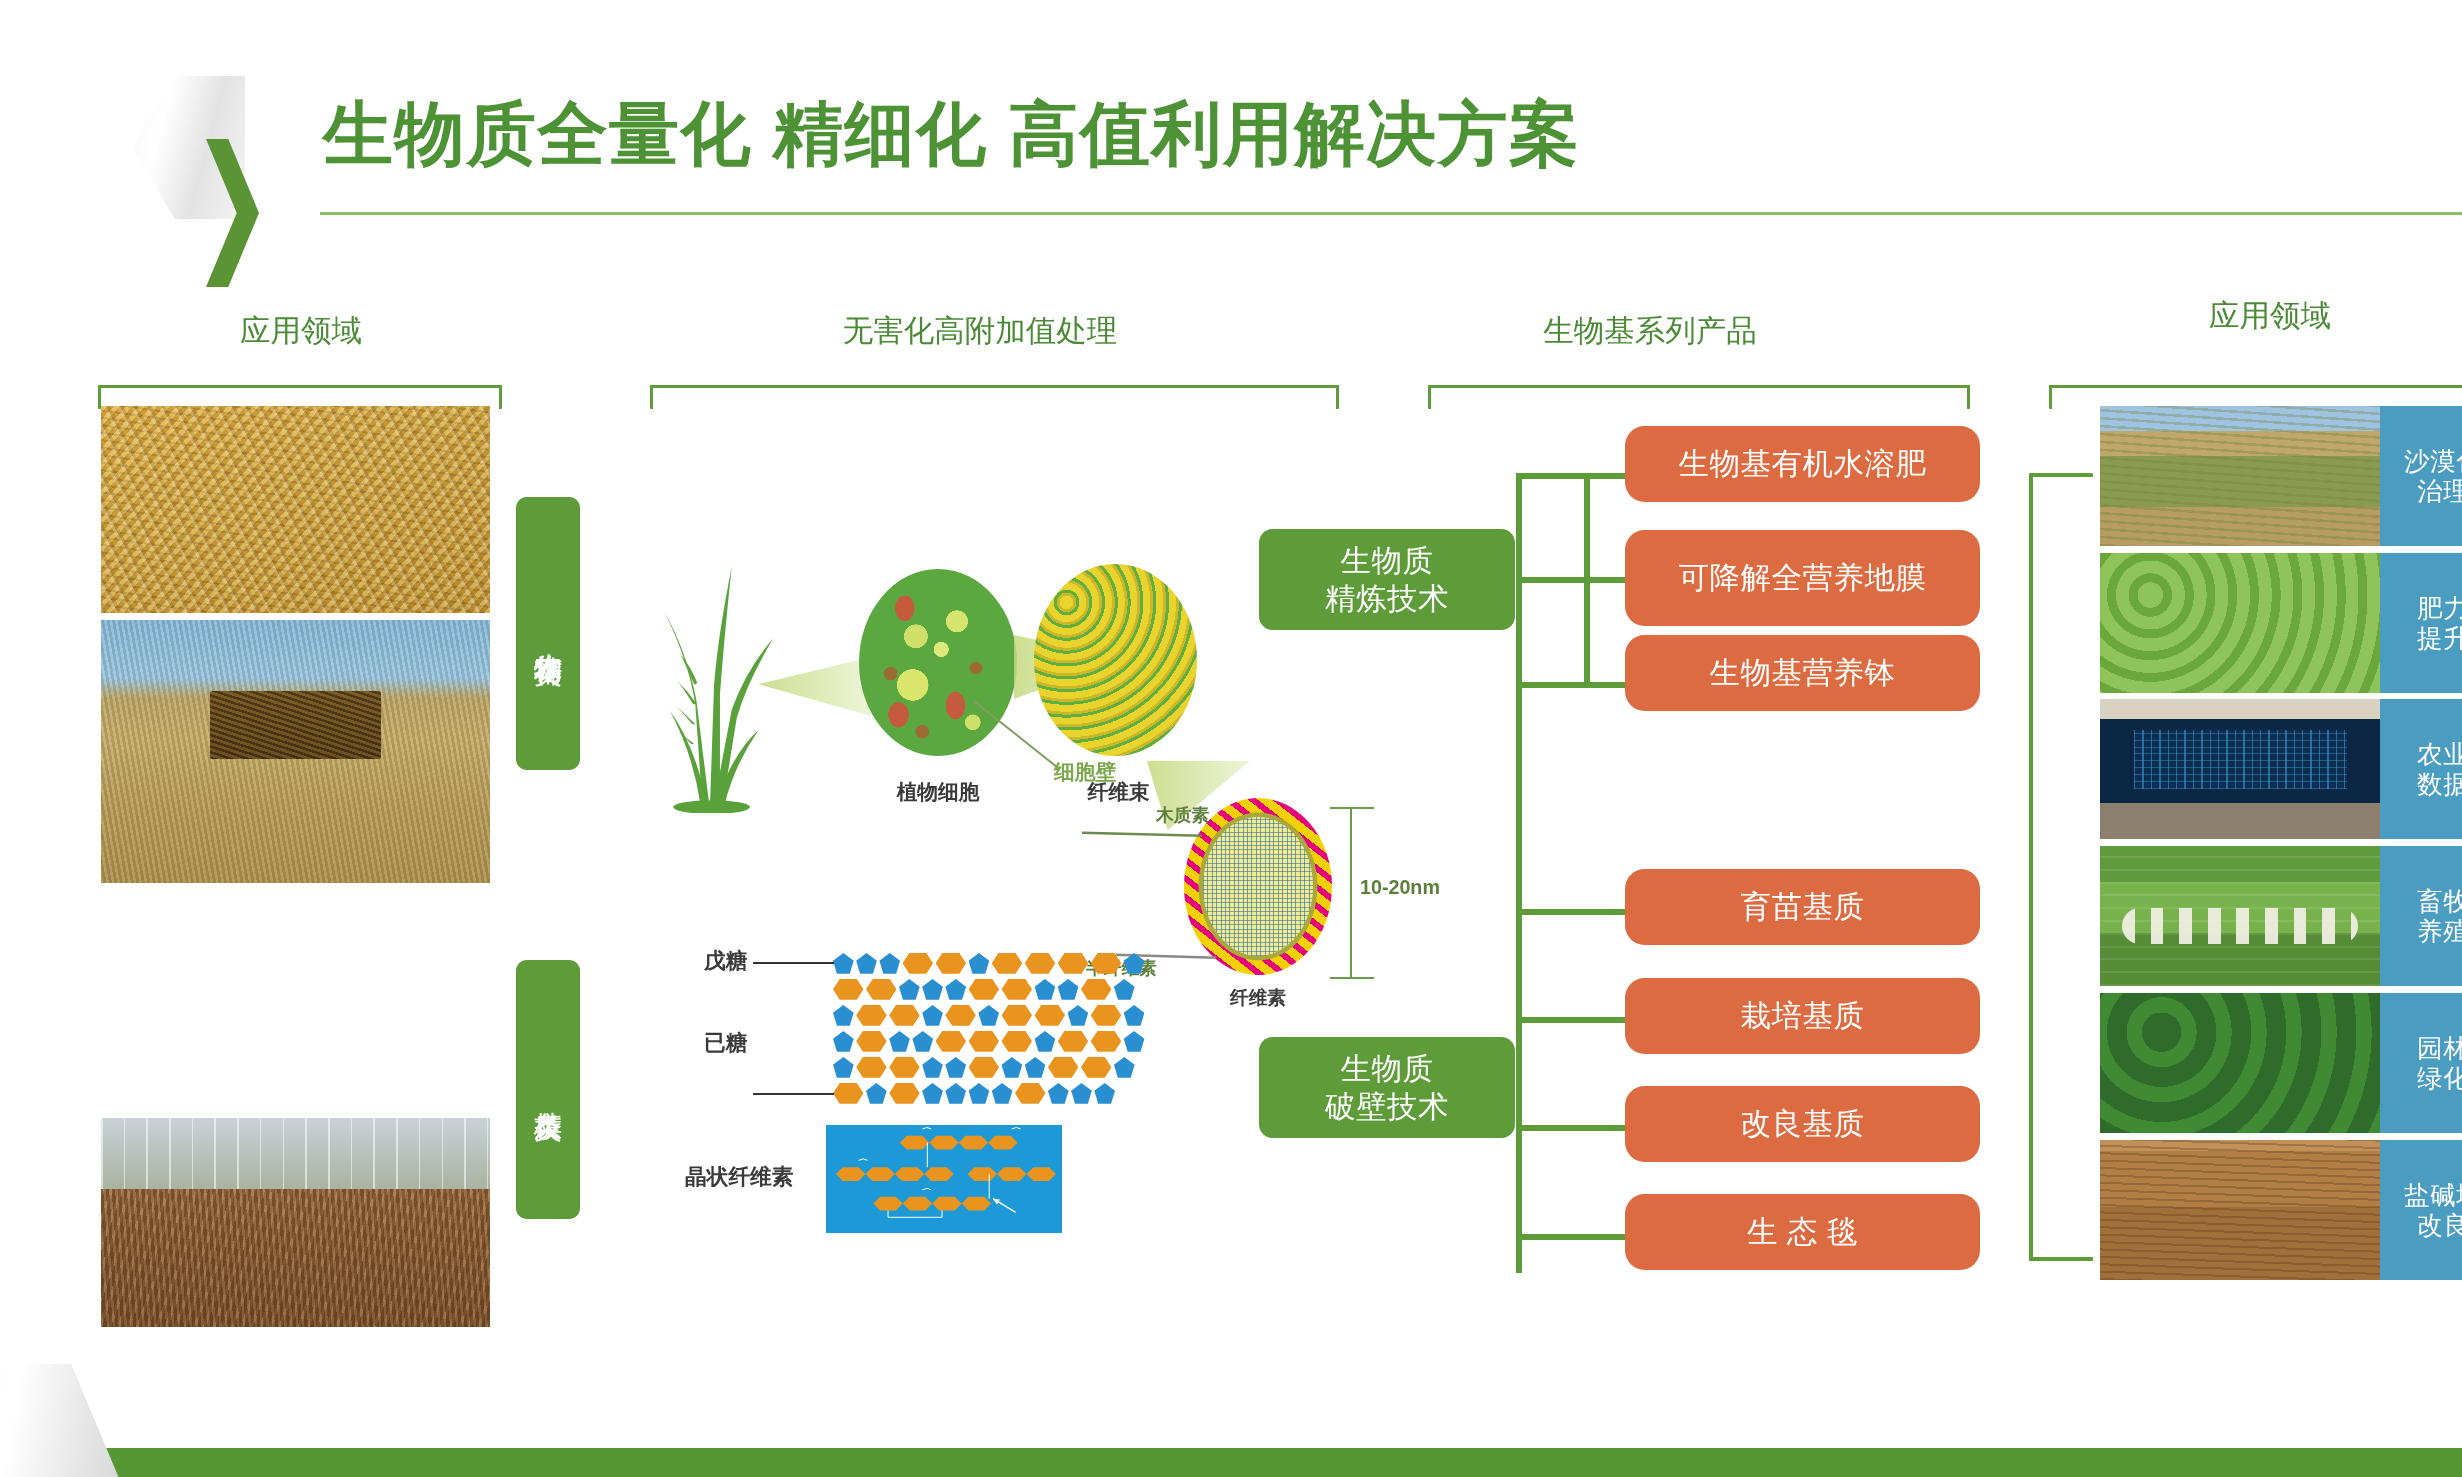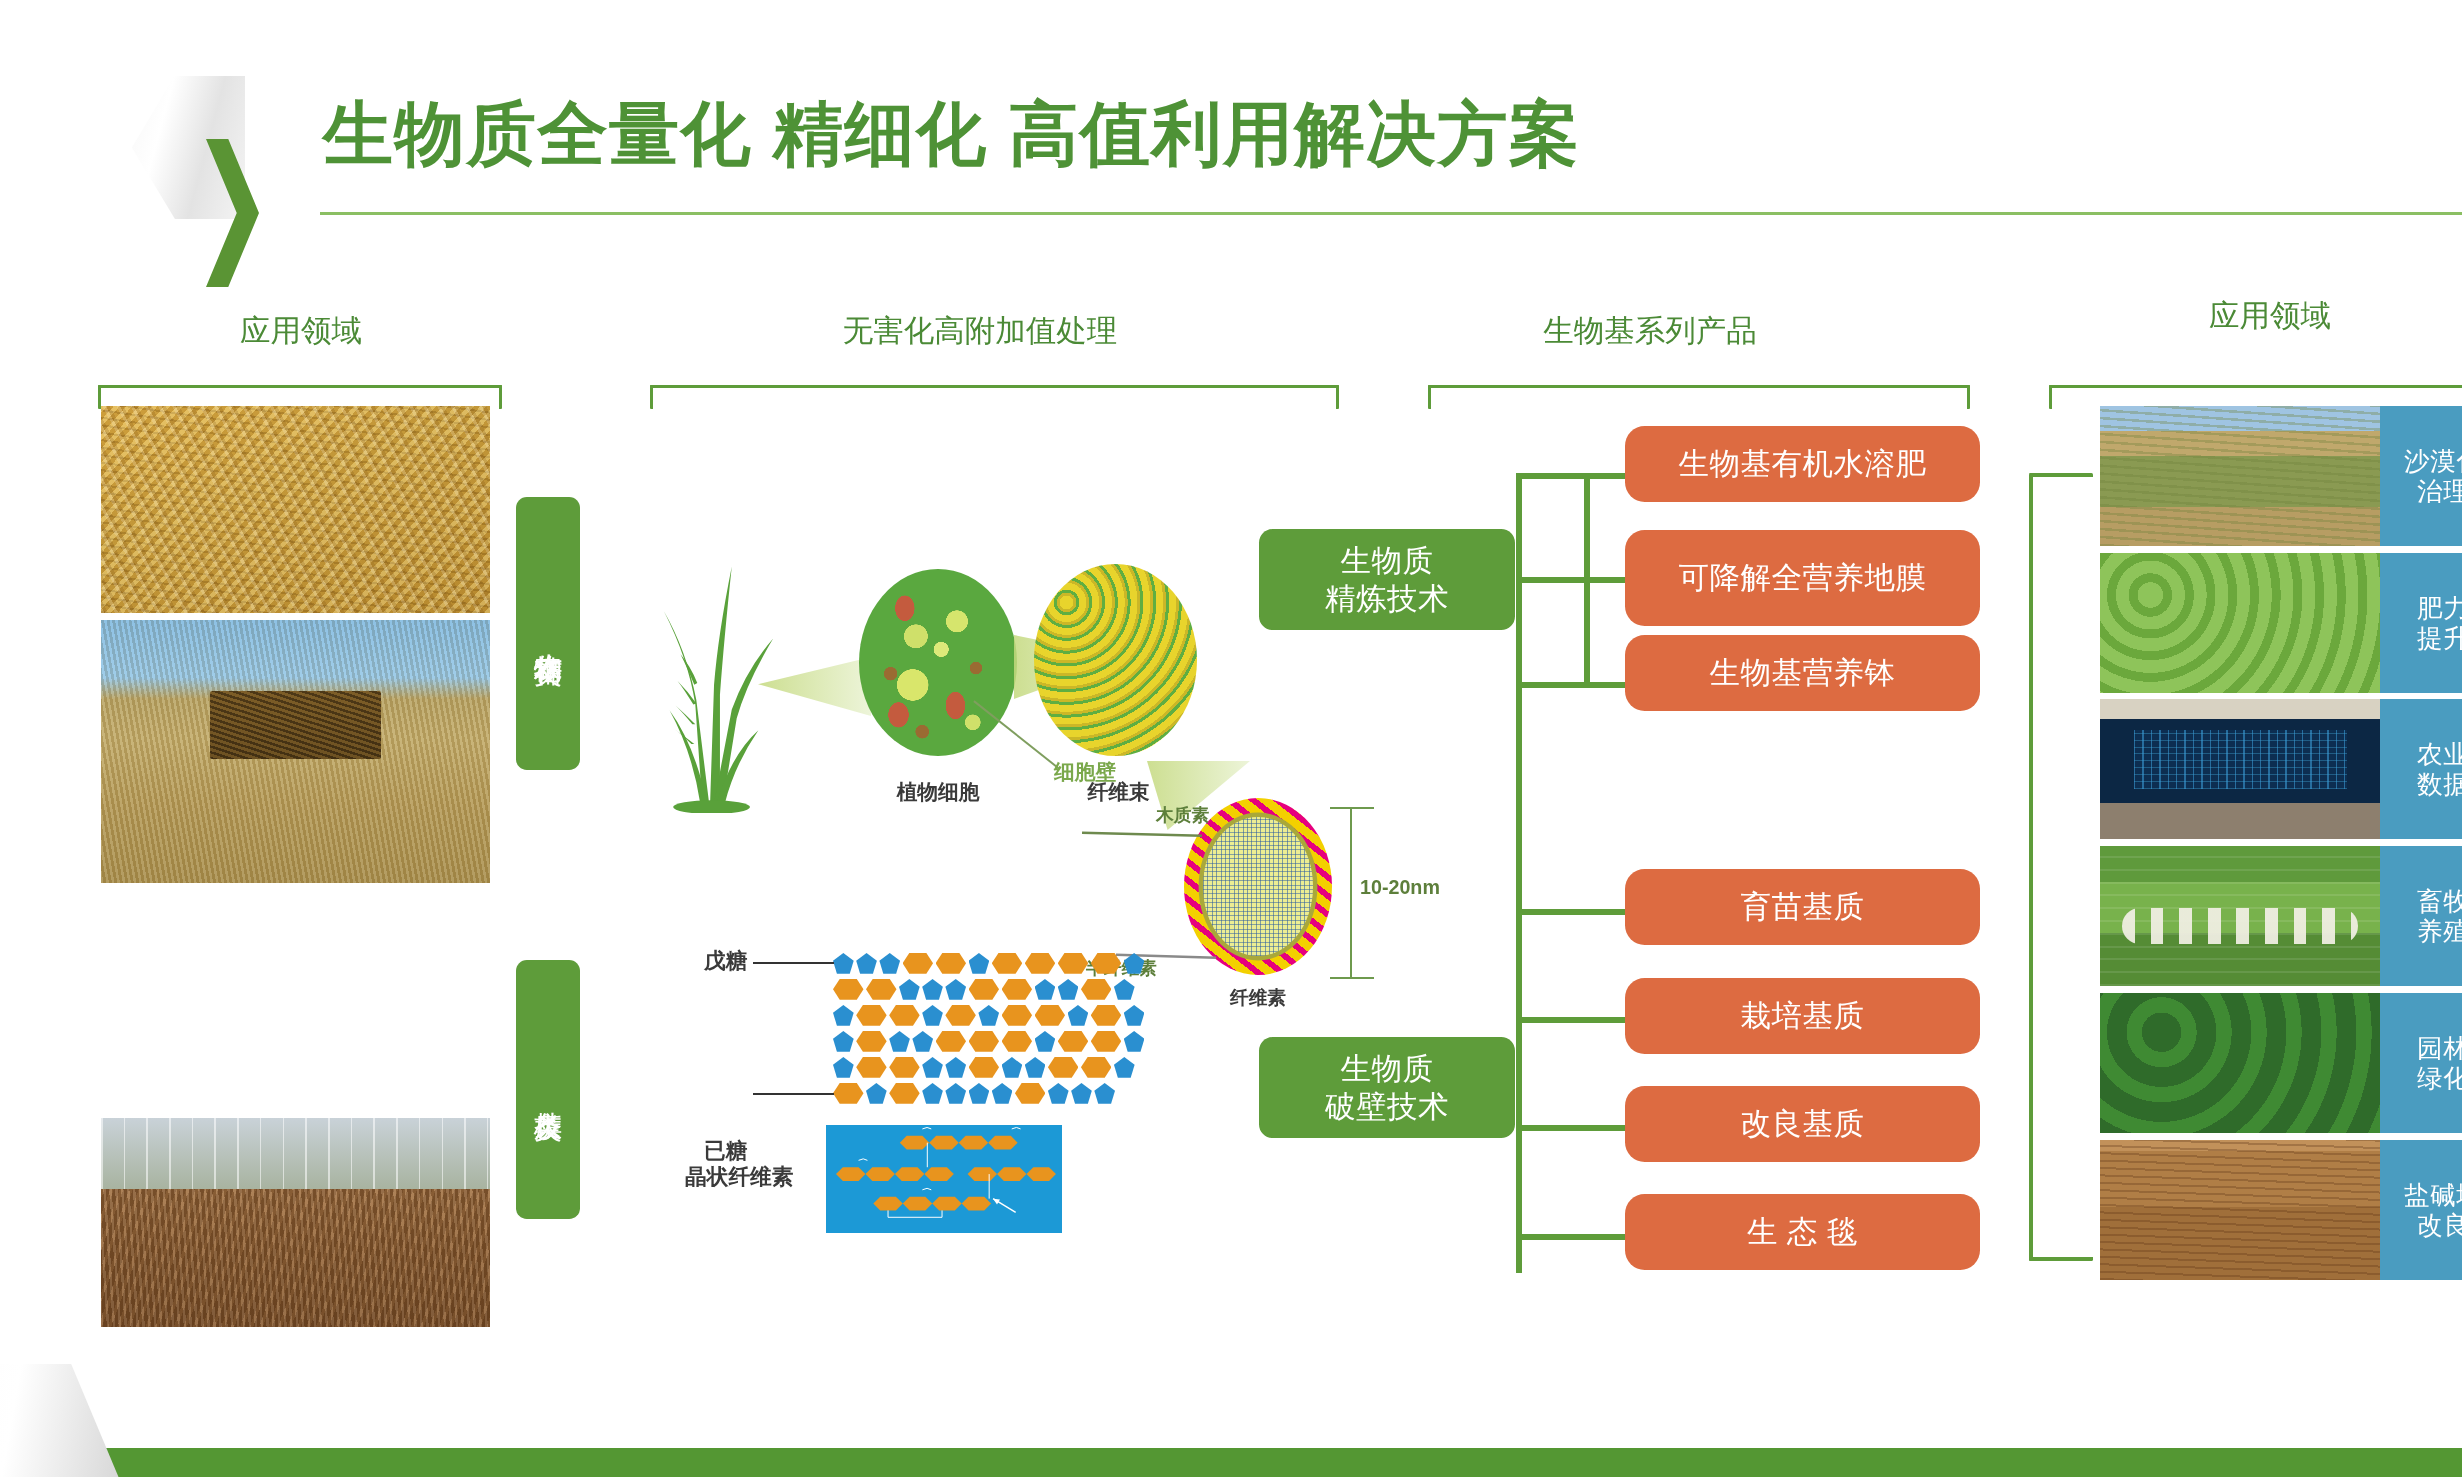--- a/index.html
+++ b/index.html
@@ -388,21 +388,21 @@
         <div class="pent"></div>
       <div class="hexg"></div>
       <div class="pent"></div>
         <div class="pent"></div>
         <div class="pent"></div>
     </div>
   </div>
   <div class="leader" style="left:753px; top:962px; width:81px;"></div>
   <div class="ill-label" style="left:704px; top:946px; font-size:21.7px;">戊糖</div>
   <div class="leader" style="left:753px; top:1093px; width:81px;"></div>
-  <div class="ill-label" style="left:704px; top:1136px; font-size:21.7px;">已糖</div>
+  <div class="ill-label" style="left:704px; top:1028px; font-size:21.7px;">已糖</div>
 
   <div class="blue-panel" style="left:826px; top:1125px; width:236px; height:108px;">
     <svg viewBox="0 0 480 220" style="width:100%;height:100%;">
       <g fill="#e8941e">
         <g transform="translate(150,22)">
             <polygon points="14,0 46,0 60,14 46,28 14,28 0,14"></polygon>
             <polygon points="74,0 106,0 120,14 106,28 74,28 60,14"></polygon>
             <polygon points="134,0 166,0 180,14 166,28 134,28 120,14"></polygon>
             <polygon points="194,0 226,0 240,14 226,28 194,28 180,14"></polygon>
           </g>

